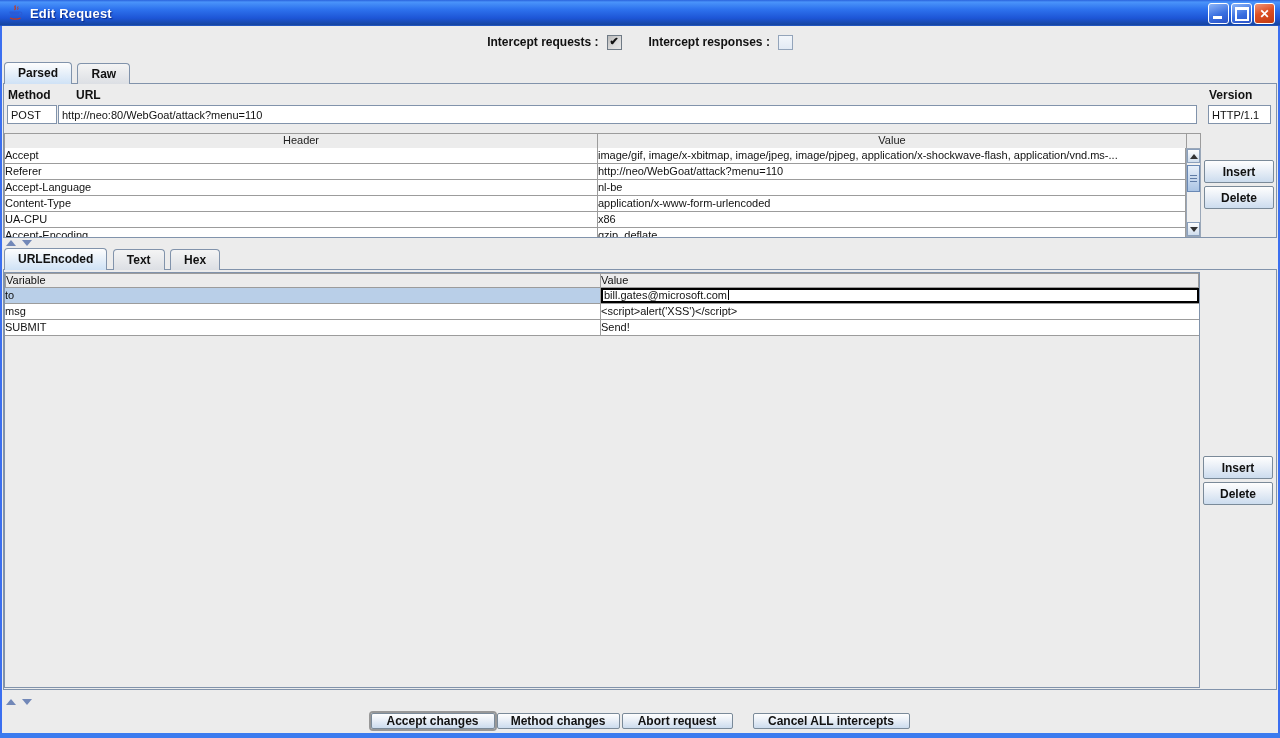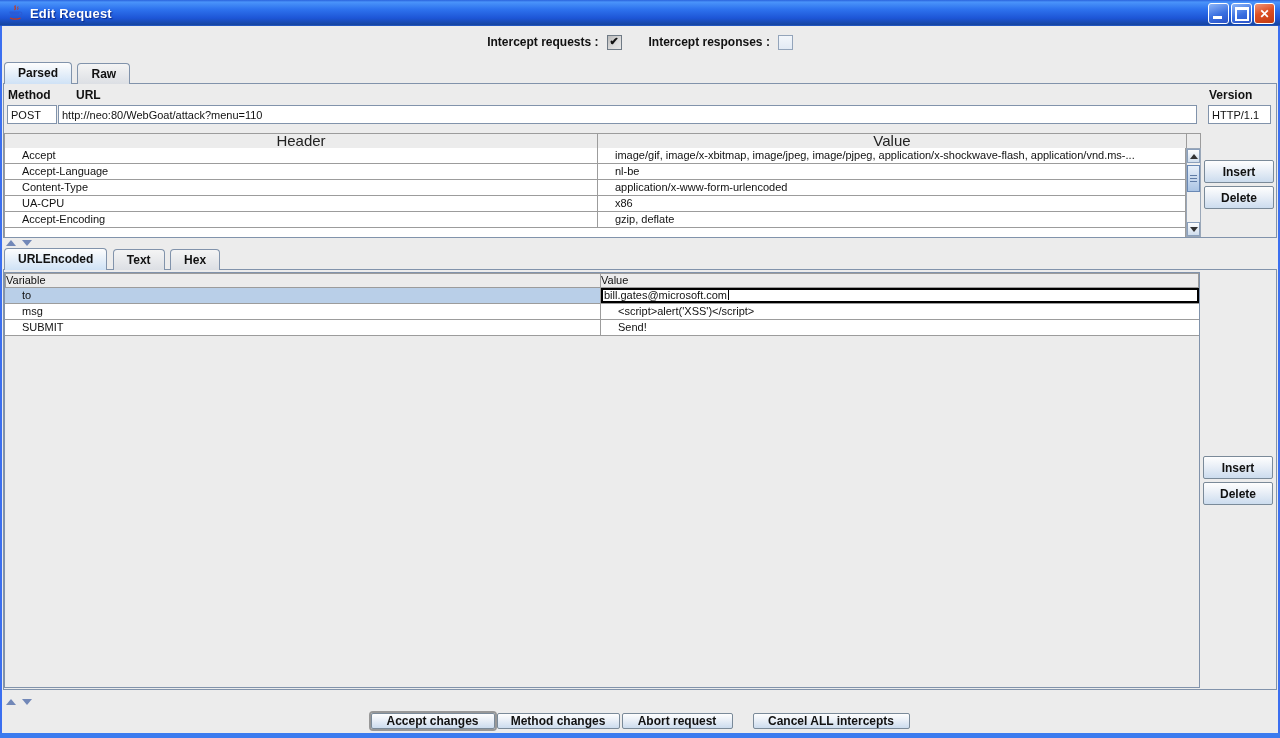--- a/index.html
+++ b/index.html
@@ -56,28 +56,28 @@
   .tabpanel-lower{position:absolute;left:3px;top:269px;width:1274px;height:421px;border:1px solid #8193ab;background:#ececec;}
   
   .flabel{position:absolute;top:88px;font-size:12px;font-weight:bold;}
   .jfield{
     position:absolute;top:105px;height:19px;border:1px solid #8193ab;background:#fff;
     font-family:"Liberation Sans",sans-serif;font-size:11px;padding:1px 3px;color:#111;
   }
   
   .thead-cell{
     position:absolute;height:19px;background:#ececec;border:1px solid #9c9c9c;
-    font-size:15px;color:#222;text-align:center;line-height:13px;
+    font-size:11px;color:#222;text-align:center;line-height:13px;
   }
   .tbody-upper{
     position:absolute;left:4px;top:148px;width:1182px;height:89px;background:#fff;
     overflow:hidden;border-left:1px solid #9c9c9c;border-right:1px solid #9c9c9c;
   }
   .trow{display:flex;height:16px;border-bottom:1px solid #9c9c9c;background:#fff;}
-  .tcell{font-size:11px;line-height:15px;padding:0 17px;white-space:nowrap;overflow:hidden;}
+  .tcell{font-size:11px;line-height:15px;padding:0 0;white-space:nowrap;overflow:hidden;}
   .tbody-upper .c1{width:593px;border-right:1px solid #9c9c9c;flex:0 0 auto;}
   .tbody-upper .c2{flex:1 1 auto;}
   
   .scrollpane2{
     position:absolute;left:4px;top:272px;width:1196px;height:416px;
     border:1px solid #8193ab;background:#ececec;overflow:hidden;
   }
   .t2-headrow{display:flex;height:15px;}
   .t2-headrow .hc{background:#ececec;border:1px solid #9c9c9c;font-size:11px;text-align:left;line-height:13px;}
   .t2-headrow .hc1{width:596px;flex:0 0 auto;}
@@ -175,20 +175,24 @@
   <div class="thead-cell" style="left:4px;top:133px;width:594px;">Header</div>
   <div class="thead-cell" style="left:597px;top:133px;width:590px;">Value</div>
   <div class="thead-cell" style="left:1186px;top:133px;width:15px;"></div>
 
   <div class="tbody-upper">
     <div class="trow">
       <div class="tcell c1">Accept</div>
       <div class="tcell c2">image/gif, image/x-xbitmap, image/jpeg, image/pjpeg, application/x-shockwave-flash, application/vnd.ms-...</div>
     </div>
     <div class="trow">
+      <div class="tcell c1">Referer</div>
+      <div class="tcell c2">http://neo/WebGoat/attack?menu=110</div>
+    </div>
+    <div class="trow">
       <div class="tcell c1">Accept-Language</div>
       <div class="tcell c2">nl-be</div>
     </div>
     <div class="trow">
       <div class="tcell c1">Content-Type</div>
       <div class="tcell c2">application/x-www-form-urlencoded</div>
     </div>
     <div class="trow">
       <div class="tcell c1">UA-CPU</div>
       <div class="tcell c2">x86</div>

